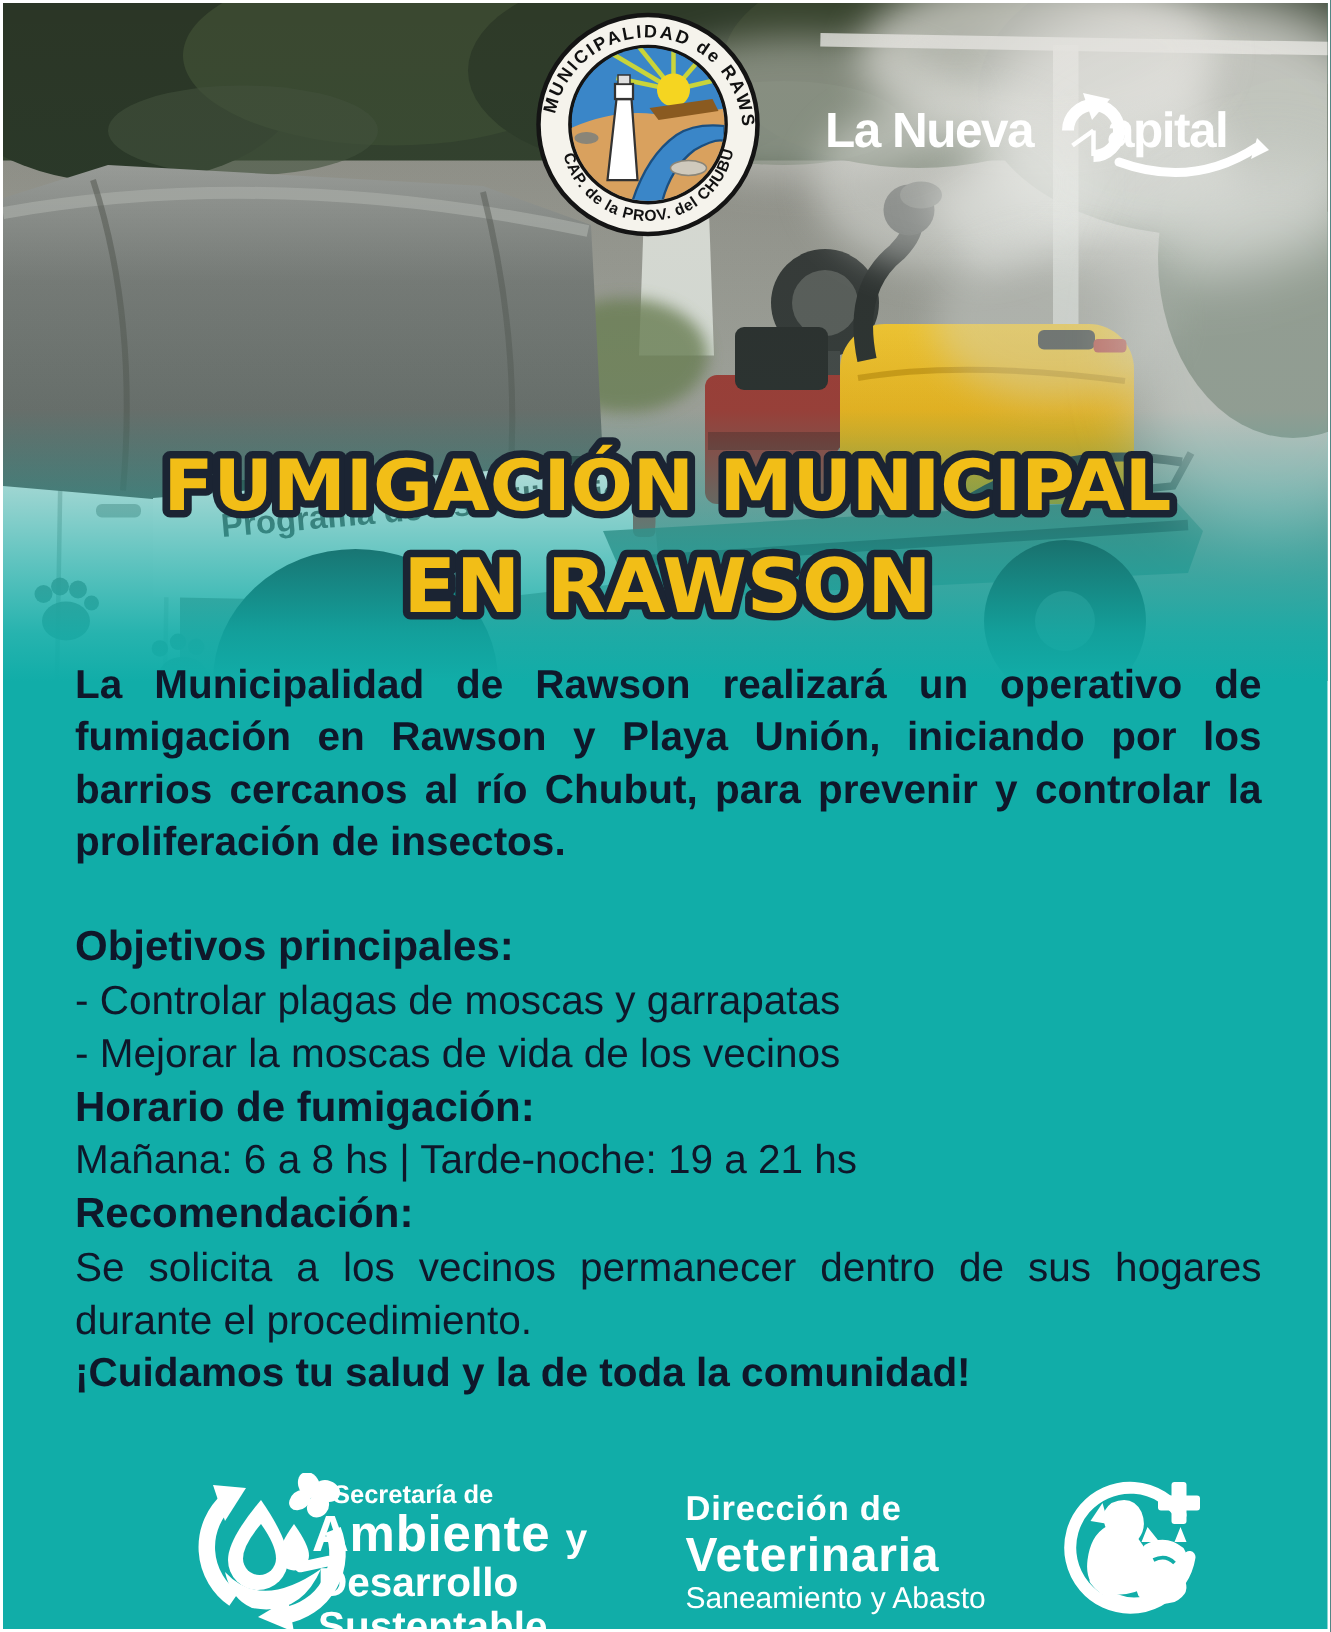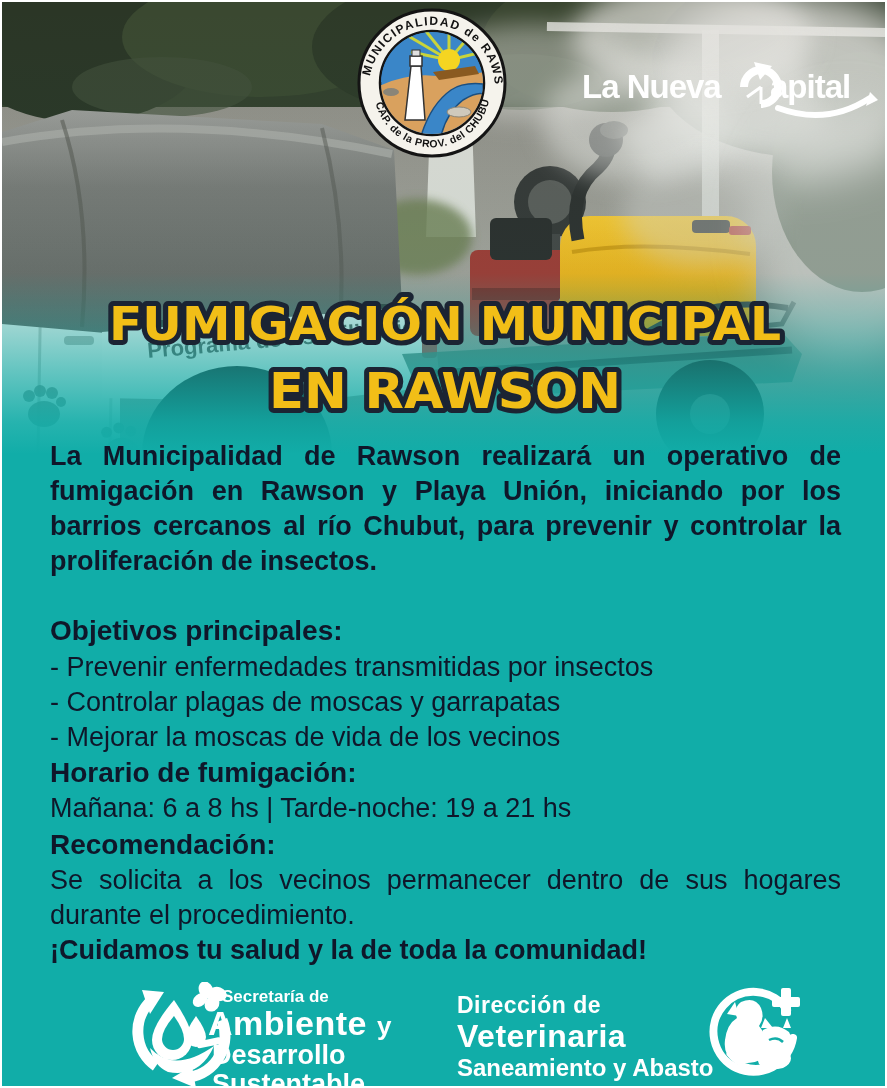--- a/index.html
+++ b/index.html
@@ -6,21 +6,21 @@
   .poster{
     position:relative;width:887px;height:1088px;overflow:hidden;
     background:#11ADA8;border:2px solid #ffffff;box-sizing:border-box;
     font-family:"Liberation Sans","DejaVu Sans",sans-serif;
   }
   
   .photo{position:absolute;left:0;top:0;width:100%;height:452px;}
   .photo svg{display:block;}
   
   .seal{position:absolute;left:353px;top:6px;width:154px;height:150px;}
-  .media-logo{position:absolute;left:580px;top:48px;width:300px;height:80px;}
+  .media-logo{position:absolute;left:548px;top:48px;width:300px;height:80px;}
   
   .title-svg{position:absolute;left:0;top:288px;width:887px;height:145px;}
   
   .content{
     position:absolute;left:48px;top:437px;width:791px;color:#0f172a;
     font-size:27px;line-height:1.3;
   }
   .content .para{ text-align:justify; font-weight:bold; margin:0; }
   .content .gap{height:34px;}
   .content .h{font-weight:bold;font-size:28px;margin:0;}
@@ -31,21 +31,21 @@
   .footer{position:absolute;left:0;top:972px;width:887px;height:114px;color:#fff;}
   .amb-icon{position:absolute;left:128px;top:8px;width:108px;height:104px;}
   .amb-text{position:absolute;left:206px;top:14px;line-height:1;}
   .amb-small{font-size:17px;font-weight:bold;margin:0 0 1px 14px;}
   .amb-big{font-size:34px;font-weight:bold;letter-spacing:.5px;margin:0;}
   .amb-big .y{font-size:26px;font-weight:bold;margin-left:10px;}
   .amb-mid{font-size:27px;font-weight:bold;margin:2px 0 0 4px;}
   .vet-text{position:absolute;left:455px;top:20px;line-height:1;}
   .vet-l1{font-size:23px;font-weight:bold;margin:0;letter-spacing:.5px;}
   .vet-l2{font-size:32px;font-weight:bold;margin:3px 0 0 0;letter-spacing:.5px;}
-  .vet-l3{font-size:24px;font-weight:bold;margin:4px 0 0 0;}
+  .vet-l3{font-size:20px;font-weight:normal;margin:4px 0 0 0;}
   .vet-icon{position:absolute;left:697px;top:6px;width:104px;height:104px;}
 </style>
 </head>
 <body>
 
 <div class="poster">
 
   <div class="photo">
     <svg width="887" height="452" viewBox="0 0 887 452" xmlns="http://www.w3.org/2000/svg">
       <defs>
@@ -251,21 +251,20 @@
     <g font-family="DejaVu Sans, Liberation Sans, sans-serif" font-weight="bold" fill="#F2BE17" stroke="#1B2433" stroke-width="10" paint-order="stroke" stroke-linejoin="round" text-anchor="middle">
       <text x="443" y="50" font-size="47" textLength="672" lengthAdjust="spacingAndGlyphs">FUMIGACIÓN MUNICIPAL</text>
       <text x="443" y="118" font-size="50" textLength="352" lengthAdjust="spacingAndGlyphs">EN RAWSON</text>
     </g>
   </svg>
 
   <div class="content">
     <p class="para">La Municipalidad de Rawson realizará un operativo de fumigación en Rawson y Playa Unión, iniciando por los barrios cercanos al río Chubut, para prevenir y controlar la proliferación de insectos.</p>
     <div class="gap"></div>
     <p class="h">Objetivos principales:</p>
-    <p class="light">- Prevenir enfermedades transmitidas por insectos</p>
     <p class="light">- Controlar plagas de moscas y garrapatas</p>
     <p class="light">- Mejorar la moscas de vida de los vecinos</p>
     <p class="h">Horario de fumigación:</p>
     <p class="light">Mañana: 6 a 8 hs | Tarde-noche: 19 a 21 hs</p>
     <p class="h">Recomendación:</p>
     <p class="light just">Se solicita a los vecinos permanecer dentro de sus hogares durante el procedimiento.</p>
     <p class="closing">¡Cuidamos tu salud y la de toda la comunidad!</p>
   </div>
 
   <div class="footer">

